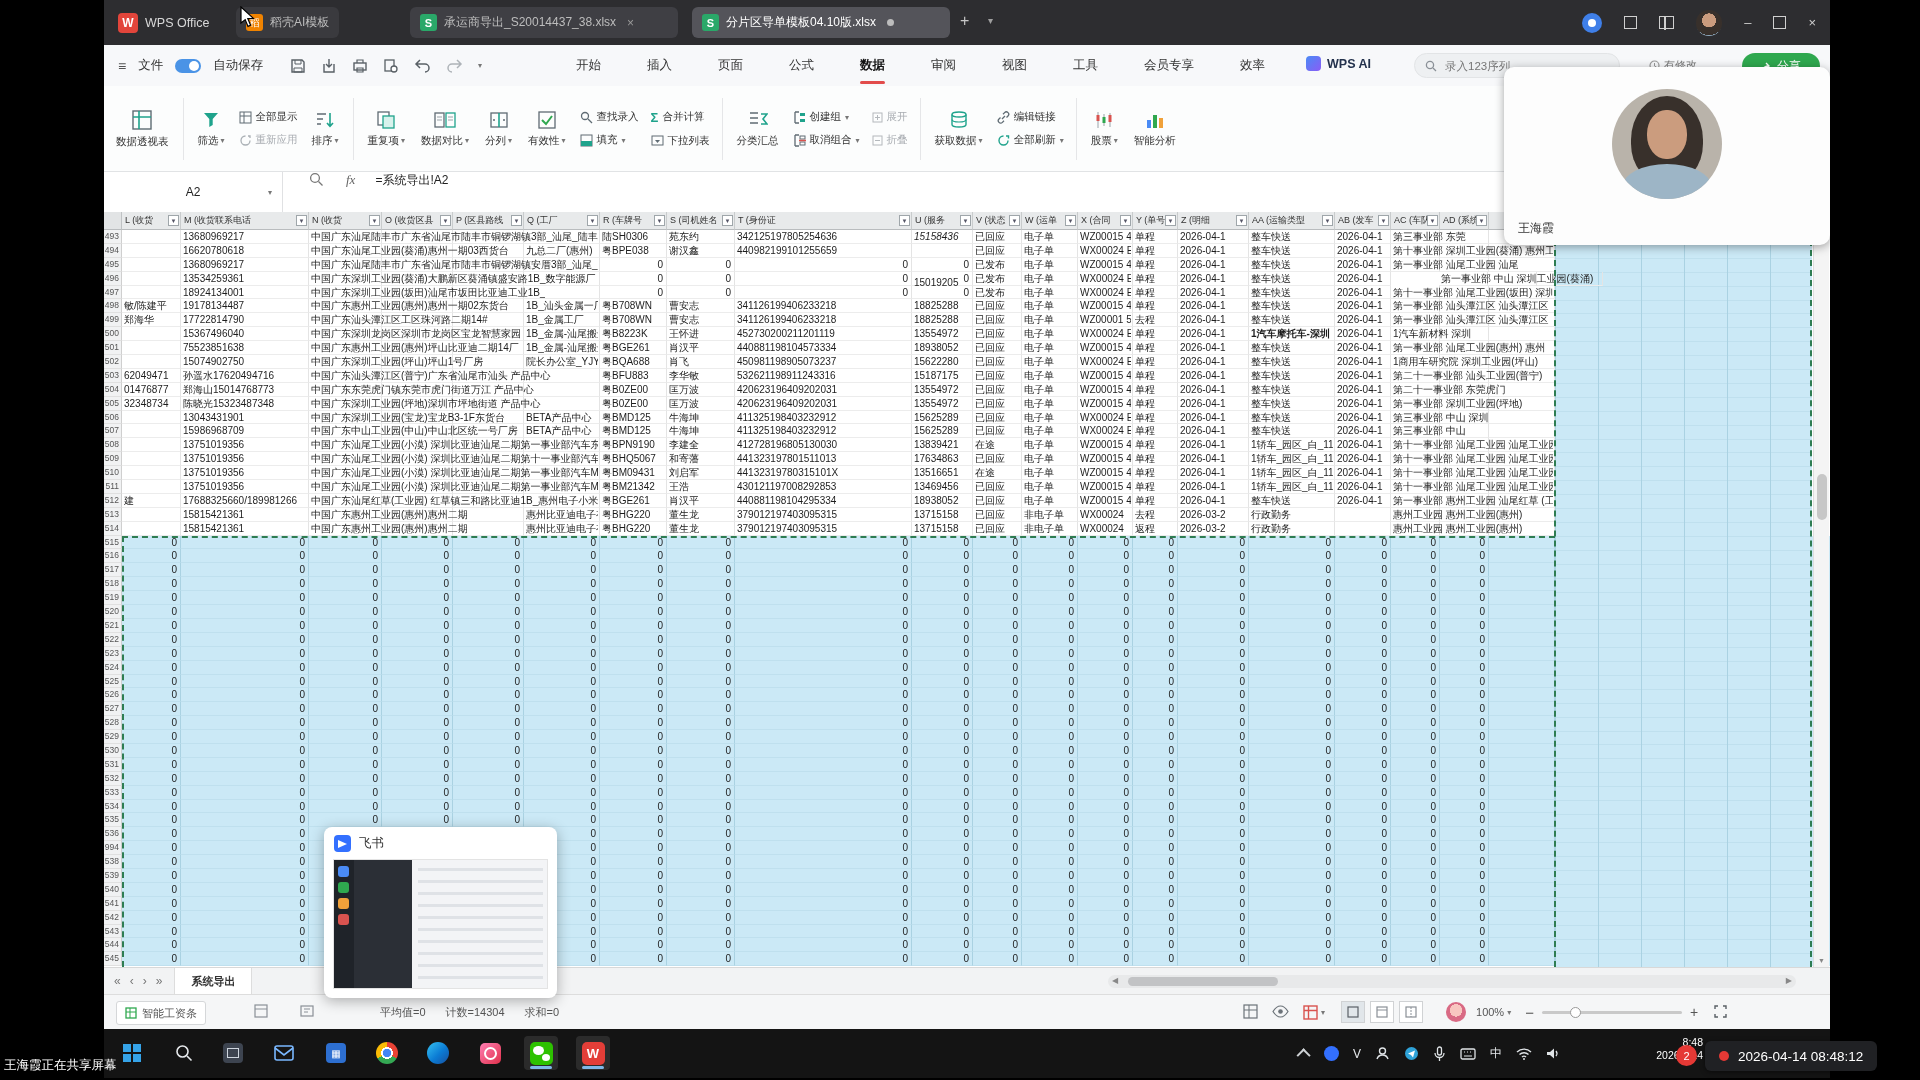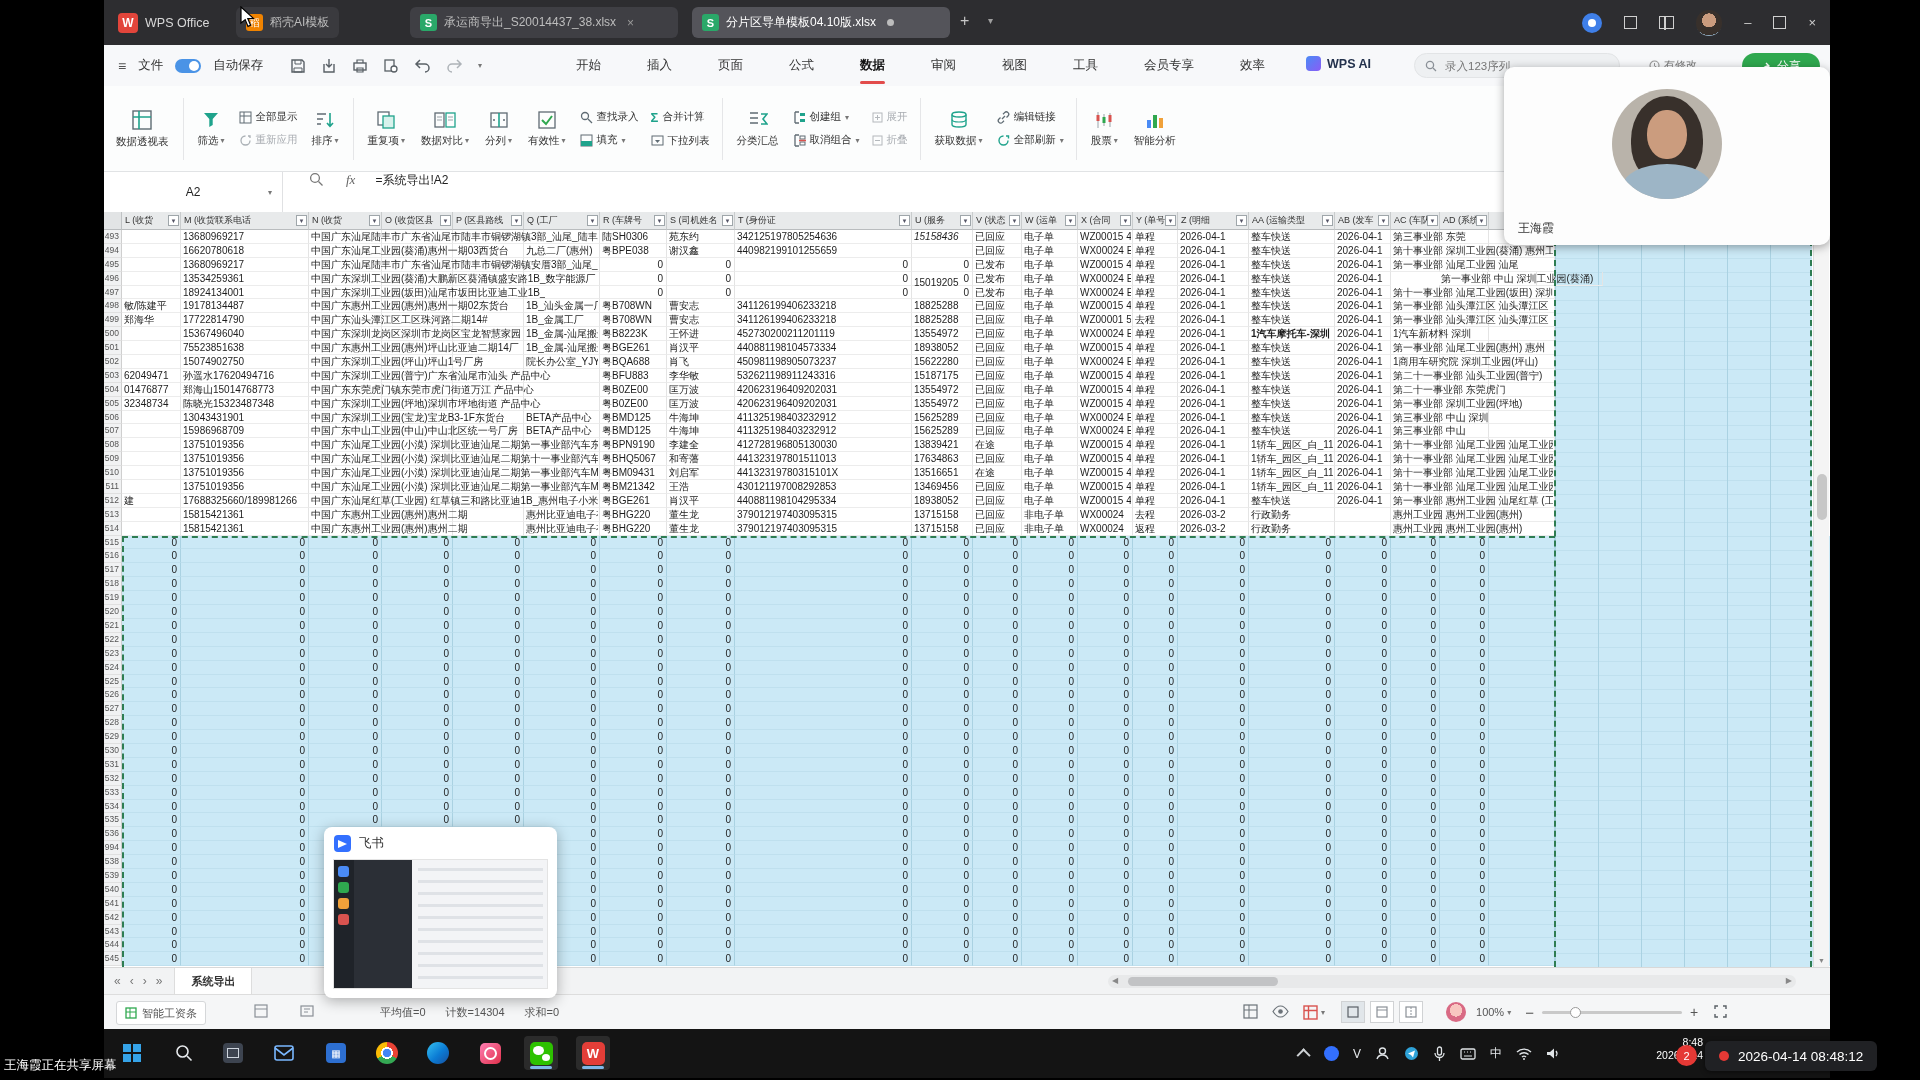--- a/index.html
+++ b/index.html
@@ -1062,21 +1062,21 @@
         </div>
         <div class="g-row">
           <div class="g-rn">503</div>
           <div class="g-cell" style="width: 59px;">
             <div class="t" style="width: 55px;">62049471</div>
           </div>
           <div class="g-cell" style="width: 128px;">
             <div class="t" style="width: 124px;">孙遥水17620494716</div>
           </div>
           <div class="g-cell" style="width: 73px;">
-            <div class="t" style="width: 287px;">中国广东深圳工业园(普宁)广东省汕尾市汕头 产品中心</div>
+            <div class="t" style="width: 287px;">中国广东汕头潭江区(普宁)广东省汕尾市汕头 产品中心</div>
           </div>
           <div class="g-cell" style="width: 71px;"></div>
           <div class="g-cell" style="width: 71px;"></div>
           <div class="g-cell" style="width: 76px;"></div>
           <div class="g-cell" style="width: 67px;">
             <div class="t" style="width: 63px;">粤BFU883</div>
           </div>
           <div class="g-cell" style="width: 68px;">
             <div class="t" style="width: 64px;">李华敏</div>
           </div>

